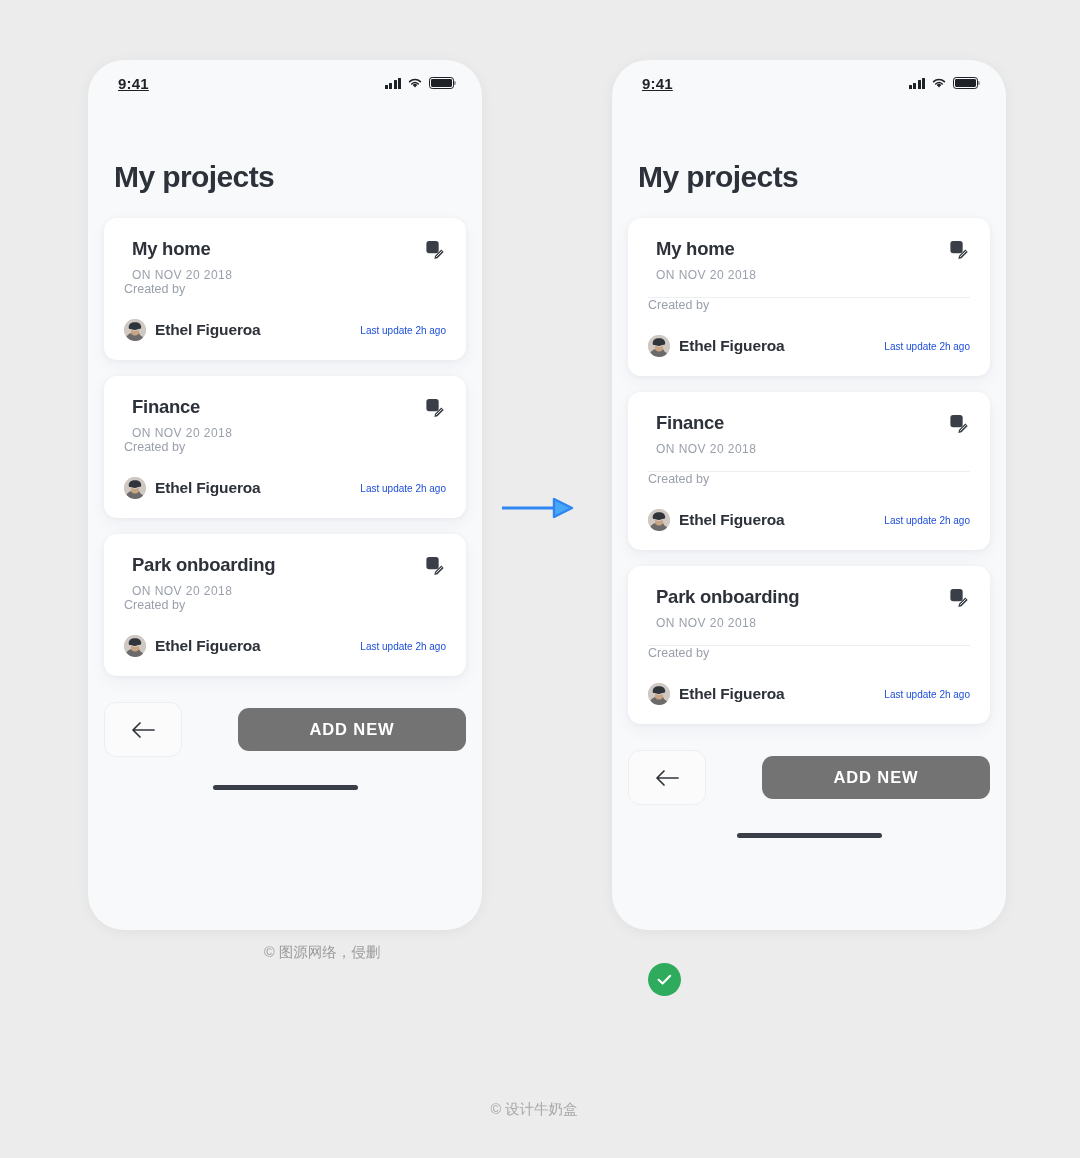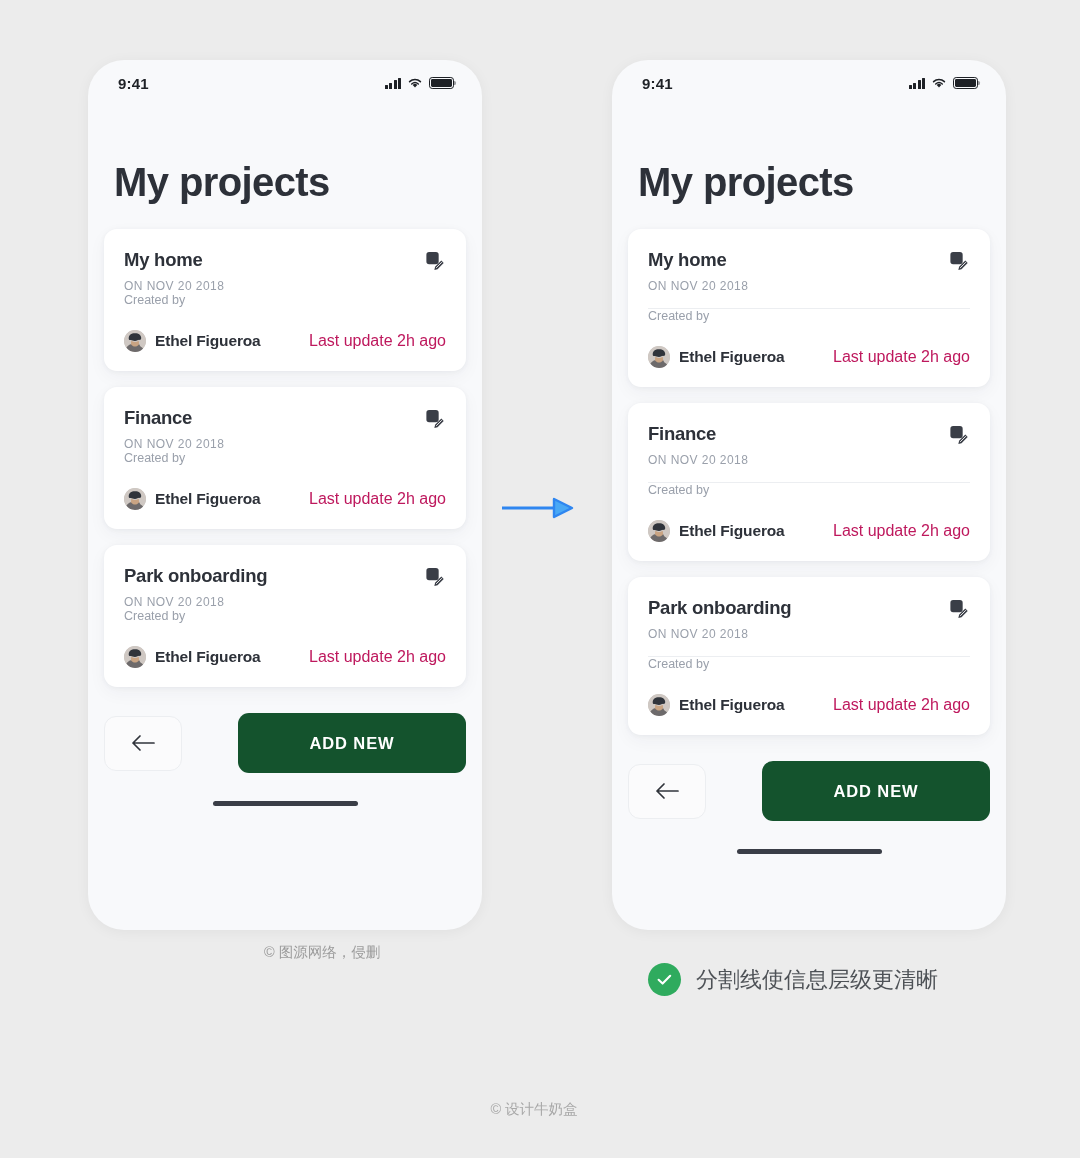--- a/index.html
+++ b/index.html
@@ -32,20 +32,21 @@
     padding: 0 28px 0 30px;
     display: flex;
     align-items: center;
     justify-content: space-between;
   }
   .status-time {
     font-size: 15px;
     font-weight: bold;
     color: #1e2126;
     letter-spacing: 0.2px;
+    text-decoration: underline;
   }
   .status-icons {
     display: flex;
     align-items: center;
     gap: 6px;
   }
   .bars { display: flex; align-items: flex-end; gap: 1.5px; height: 11px; }
   .bars i { display: block; width: 3px; background: #1e2126; border-radius: 0.5px; }
   .bars i:nth-child(1) { height: 4px; }
   .bars i:nth-child(2) { height: 6px; }
@@ -64,21 +65,21 @@
     position: absolute;
     right: -3.4px; top: 3.4px;
     width: 2px; height: 4px;
     background: rgba(30,33,38,.42);
     border-radius: 0 1.5px 1.5px 0;
   }
   .battery b { display: block; height: 100%; width: 100%; background: #1e2126; border-radius: 1.4px; }
 
   
   .screen-title {
-    font-size: 40px;
+    font-size: 30px;
     font-weight: bold;
     color: #2d3139;
     letter-spacing: -0.6px;
     padding: 54px 0 0 26px;
   }
 
   
   .cards { padding: 24px 16px 0 16px; }
 
   .card {
@@ -86,20 +87,21 @@
     border-radius: 13px;
     padding: 20px 20px 19px 20px;
     margin-bottom: 16px;
     box-shadow: 0 1px 5px rgba(40,50,80,0.055), 0 6px 18px rgba(40,50,80,0.045);
   }
 
   .card-head {
     display: flex;
     align-items: flex-start;
     justify-content: space-between;
+    margin-left: 8px;
   }
   .card-title {
     font-size: 18.5px;
     font-weight: bold;
     color: #2d3139;
     letter-spacing: -0.25px;
   }
   .card-date {
     font-size: 12px;
     color: #9aa0ab;
@@ -135,44 +137,44 @@
     background: #c9c2bd;
     position: relative;
   }
   .author-name {
     font-size: 15.5px;
     font-weight: bold;
     color: #2d3139;
     letter-spacing: -0.15px;
   }
   .last-update {
-    font-size: 16px;
-    color: #be185d;
+    font-size: 10px;
+    color: #1d4ed8;
   }
 
   
   .bottombar {
     display: flex;
     align-items: center;
     gap: 16px;
     padding: 10px 16px 0 16px;
   }
   .back-btn {
     width: 78px; height: 55px;
     background: #fbfbfc;
     border: 1px solid #eceef1;
     border-radius: 12px;
     display: flex;
     align-items: center;
     justify-content: center;
   }
   .add-btn {
     flex: 1;
-    height: 60px;
-    background: #14532d;
+    height: 43px;
+    background: #737373;
     border-radius: 11px;
     display: flex;
     align-items: center;
     justify-content: center;
     color: #ffffff;
     font-size: 16.5px;
     font-weight: bold;
     letter-spacing: 0.9px;
     margin-left: 40px;
   }
@@ -493,16 +495,15 @@
 </svg>
 
 <div class="caption caption-left">© 图源网络，侵删</div>
 
 <div class="ok-note">
   <span class="ok-badge">
     <svg width="19" height="19" viewBox="0 0 19 19">
       <path d="M3.6 9.8 7.6 13.6 15.2 5.8" stroke="#ffffff" stroke-width="2.1" fill="none" stroke-linecap="round" stroke-linejoin="round"></path>
     </svg>
   </span>
-  <span class="ok-text">分割线使信息层级更清晰</span>
 </div>
 
 <div class="footer">© 设计牛奶盒</div>
 
 </body></html>

